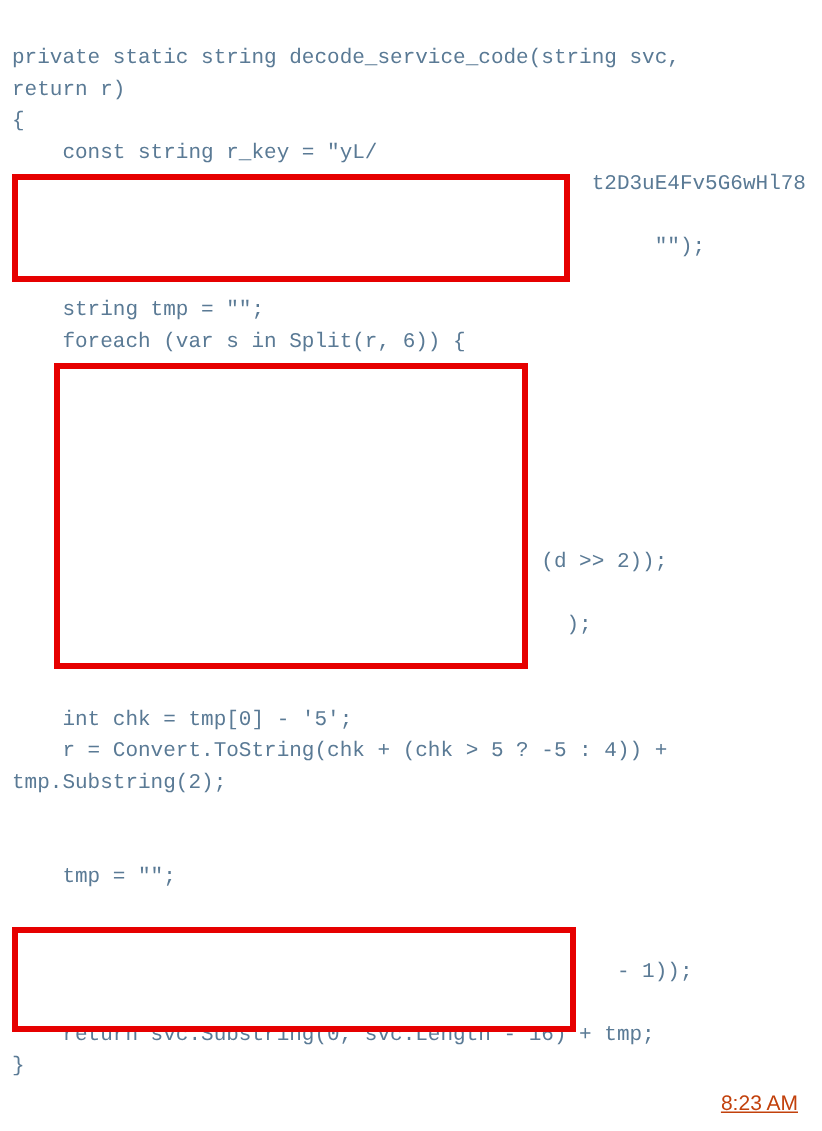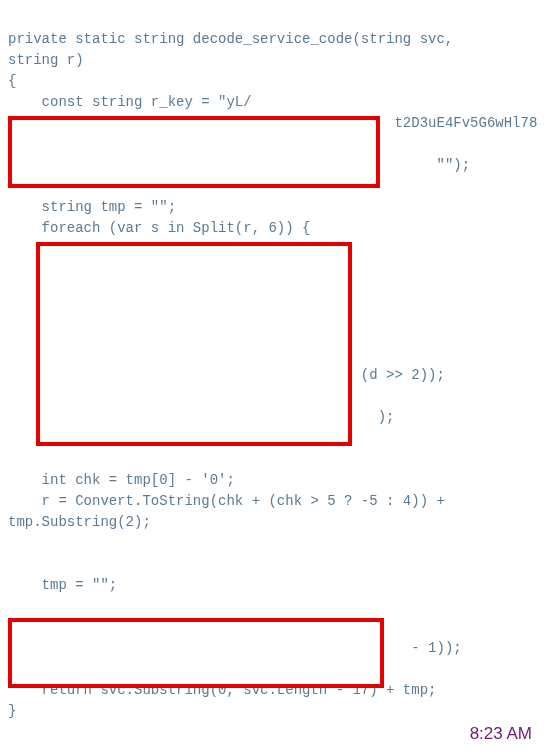--- a/index.html
+++ b/index.html
@@ -24,23 +24,24 @@
     }
     .redaction-box {
       position: absolute;
       border: 4px solid #e60000;
       background: #ffffff;
     }
     .timestamp {
       position: absolute;
       bottom: 8px;
       right: 16px;
-      color: #701a75;
+      color: #c2410c;
       font-family: Arial, sans-serif;
-      font-size: 17px;
+      font-size: 14px;
+      text-decoration: underline;
     }
     .box1 {
       left: 8px;
       top: 116px;
       width: 372px;
       height: 72px;
     }
     .box2 {
       left: 36px;
       top: 242px;
@@ -52,51 +53,51 @@
       top: 618px;
       width: 376px;
       height: 70px;
     }
   </style>
 </head>
 <body>
 
 <div class="code-container">
 <span>private static string decode_service_code(string svc,</span>
-<span>string r)</span>
+<span>return r)</span>
 <span>{</span>
 <span>    const string r_key = "yL/</span>
                                               <span>t2D3uE4Fv5G6wHl78</span>
 <span></span>
                                                    <span>"");</span>
 <span></span>
 <span>    string tmp = "";</span>
 <span>    foreach (var s in Split(r, 6)) {</span>
 <span></span>
 <span></span>
 <span></span>
 <span></span>
 <span></span>
 <span></span>
                                           <span>(d &gt;&gt; 2));</span>
 <span></span>
                                             <span>);</span>
 <span>    }</span>
 <span></span>
-<span>    int chk = tmp[0] - '0';</span>
+<span>    int chk = tmp[0] - '5';</span>
 <span>    r = Convert.ToString(chk + (chk &gt; 5 ? -5 : 4)) +</span>
 <span>tmp.Substring(2);</span>
 <span></span>
 <span></span>
 <span>    tmp = "";</span>
 <span></span>
 <span></span>
                                                <span> - 1));</span>
 <span>    }</span>
-<span>    return svc.Substring(0, svc.Length - 17) + tmp;</span>
+<span>    return svc.Substring(0, svc.Length - 16) + tmp;</span>
 <span>}</span>
 </div>
 
 <div class="redaction-box box1"></div>
 <div class="redaction-box box2"></div>
 <div class="redaction-box box3"></div>
 
 <div class="timestamp">8:23 AM</div>
 
 </body></html>

